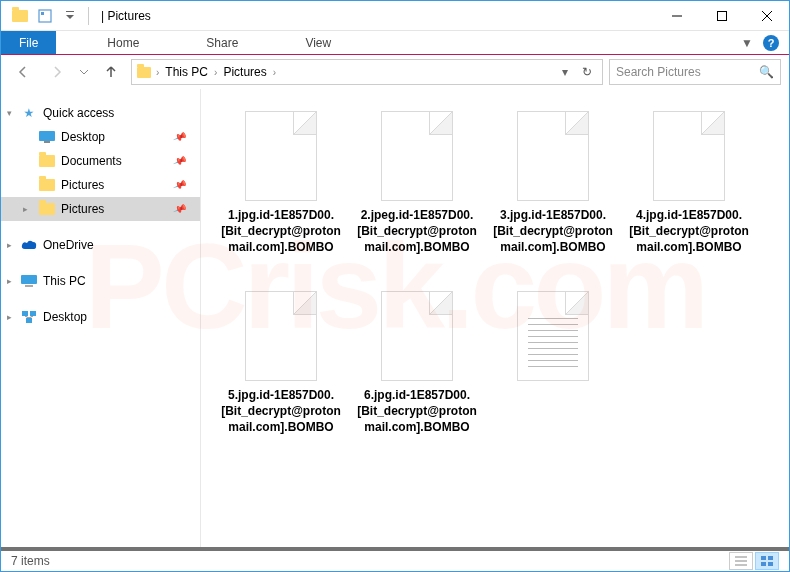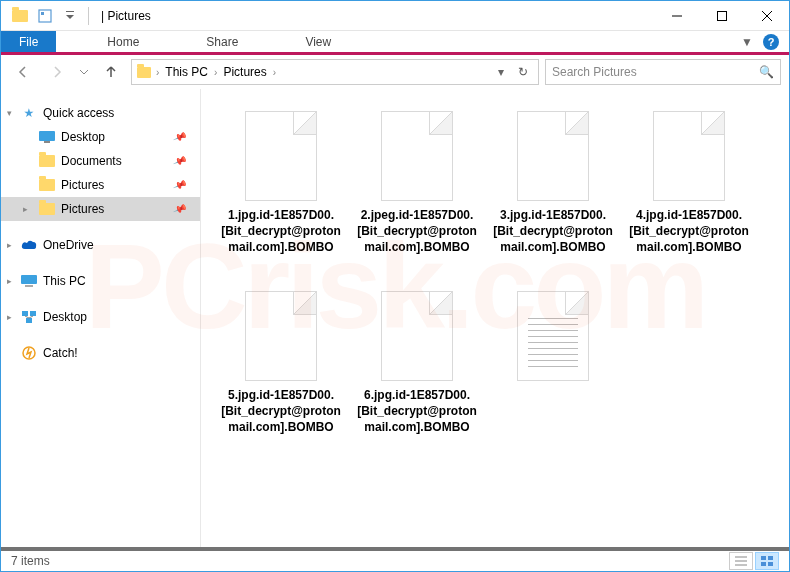--- a/index.html
+++ b/index.html
@@ -8,35 +8,35 @@
 
 .titlebar { height: 30px; background: #fff; display: flex; align-items: center; border-bottom: 1px solid #e5e5e5; }
 .titlebar-icons { display: flex; align-items: center; padding-left: 8px; gap: 3px; }
 .tb-icon { width: 22px; height: 22px; display: flex; align-items: center; justify-content: center; }
 .qat-sep { width: 1px; height: 18px; background: #ccc; margin: 0 4px; }
 .title-text { margin-left: 8px; font-size: 12px; color: #000; }
 .window-controls { margin-left: auto; display: flex; }
 .win-btn { width: 45px; height: 30px; display: flex; align-items: center; justify-content: center; color: #000; }
 
 
-.ribbon { height: 24px; display: flex; align-items: stretch; border-bottom: 3px solid #be185d; justify-content: flex-end; }
+.ribbon { height: 24px; display: flex; align-items: stretch; border-bottom: 1px solid #be185d; justify-content: flex-end; }
 .file-tab { background: #1979ca; color: #fff; padding: 0 18px; display: flex; align-items: center; font-size: 12px; }
 .rib-tab { padding: 0 16px; display: flex; align-items: center; color: #444; margin-left: 35px; }
 .ribbon-right { margin-left: auto; display: flex; align-items: center; padding-right: 10px; gap: 10px; }
 .help-circle { width: 16px; height: 16px; border-radius: 50%; background: #1979ca; color: #fff; display: flex; align-items: center; justify-content: center; font-size: 11px; font-weight: bold; }
 
 
 .addr-row { height: 34px; display: flex; align-items: center; padding: 4px 8px; gap: 6px; }
 .nav-btn { width: 28px; height: 28px; display: flex; align-items: center; justify-content: center; color: #999; border-radius: 2px; }
 .nav-btn.enabled { color: #555; }
 .addr-box { flex: 1; height: 26px; border: 1px solid #ccc; display: flex; align-items: center; padding: 0 4px; gap: 4px; }
 .crumb { display: flex; align-items: center; gap: 4px; color: #000; padding: 0 2px; }
 .crumb-sep { color: #888; font-size: 10px; }
 .addr-right { margin-left: auto; display: flex; gap: 2px; }
-.search-box { width: 236px; height: 26px; border: 1px solid #ccc; display: flex; align-items: center; padding: 0 6px; color: #888; gap: 6px; }
+.search-box { width: 172px; height: 26px; border: 1px solid #ccc; display: flex; align-items: center; padding: 0 6px; color: #888; gap: 6px; }
 
 
 .body-split { display: flex; height: calc(100% - 30px - 24px - 34px - 24px); }
 .sidebar { width: 200px; border-right: 1px solid #e8e8e8; padding: 12px 0; overflow: hidden; }
 .tree-item { display: flex; align-items: center; height: 24px; padding-left: 20px; gap: 6px; position: relative; }
 .tree-item.child { padding-left: 38px; }
 .tree-item.selected { background: #d8d8d8; }
 .tree-item .label { color: #000; }
 .pin { margin-left: auto; margin-right: 14px; color: #888; font-size: 10px; transform: rotate(20deg); }
 .tree-icon { width: 16px; height: 16px; display: flex; align-items: center; justify-content: center; }
@@ -229,29 +229,20 @@
             <rect x="1" y="1" width="6" height="5" fill="#3ba1e0"></rect>
             <rect x="9" y="1" width="6" height="5" fill="#3ba1e0"></rect>
             <rect x="5" y="8" width="6" height="5" fill="#3ba1e0"></rect>
             <line x1="4" y1="6" x2="8" y2="8" stroke="#888"></line>
             <line x1="12" y1="6" x2="8" y2="8" stroke="#888"></line>
           </svg>
         </span>
       <span class="label">Desktop</span>
     </div>
     <div class="tree-spacer"></div>
-    <div class="tree-item">
-      <span class="tree-icon">
-          <svg width="14" height="14">
-            <circle cx="7" cy="7" r="6" fill="none" stroke="#f0a020" stroke-width="1.5"></circle>
-            <path d="M7 2 L5 8 L9 6 L7 12" fill="none" stroke="#f0a020" stroke-width="1.5"></path>
-          </svg>
-        </span>
-      <span class="label">Catch!</span>
-    </div>
   </div>
 
   <div class="content" id="file-grid">
       <div class="file-item">
         <div class="file-thumb"></div>
         <div class="file-name">1.jpg.id-1E857D00.[Bit_decrypt@protonmail.com].BOMBO</div>
       </div>
       <div class="file-item">
         <div class="file-thumb"></div>
         <div class="file-name">2.jpeg.id-1E857D00.[Bit_decrypt@protonmail.com].BOMBO</div>

